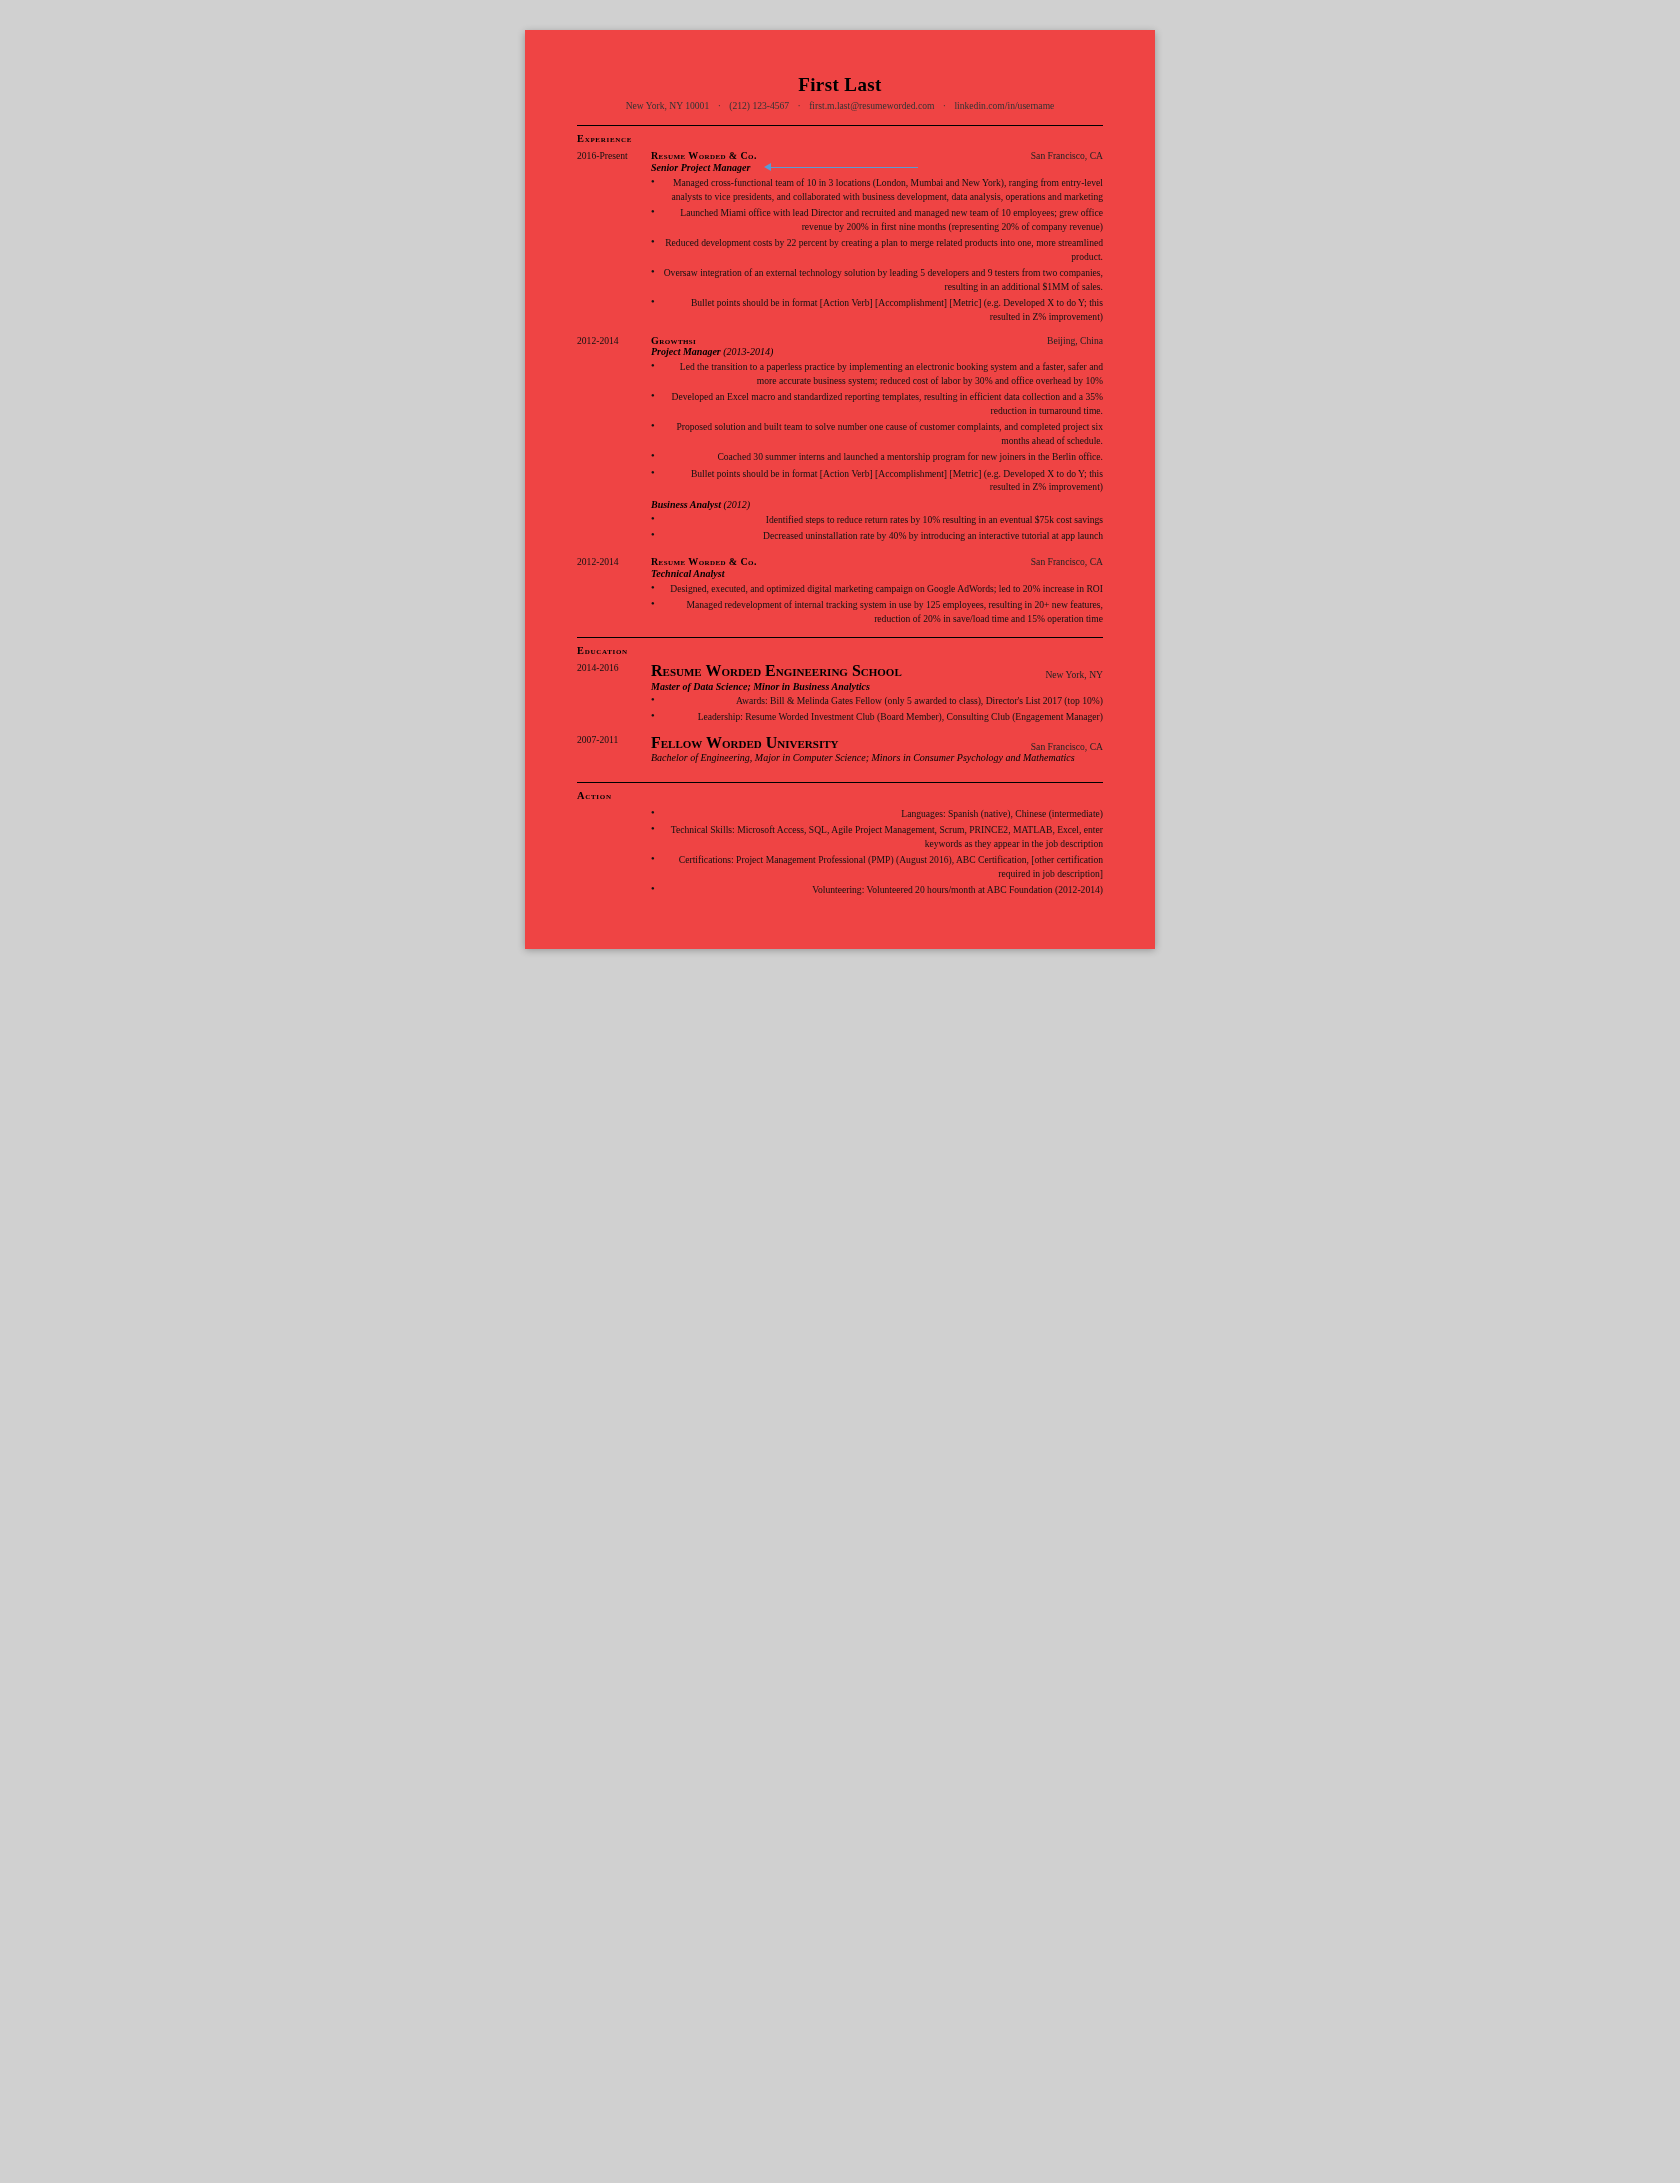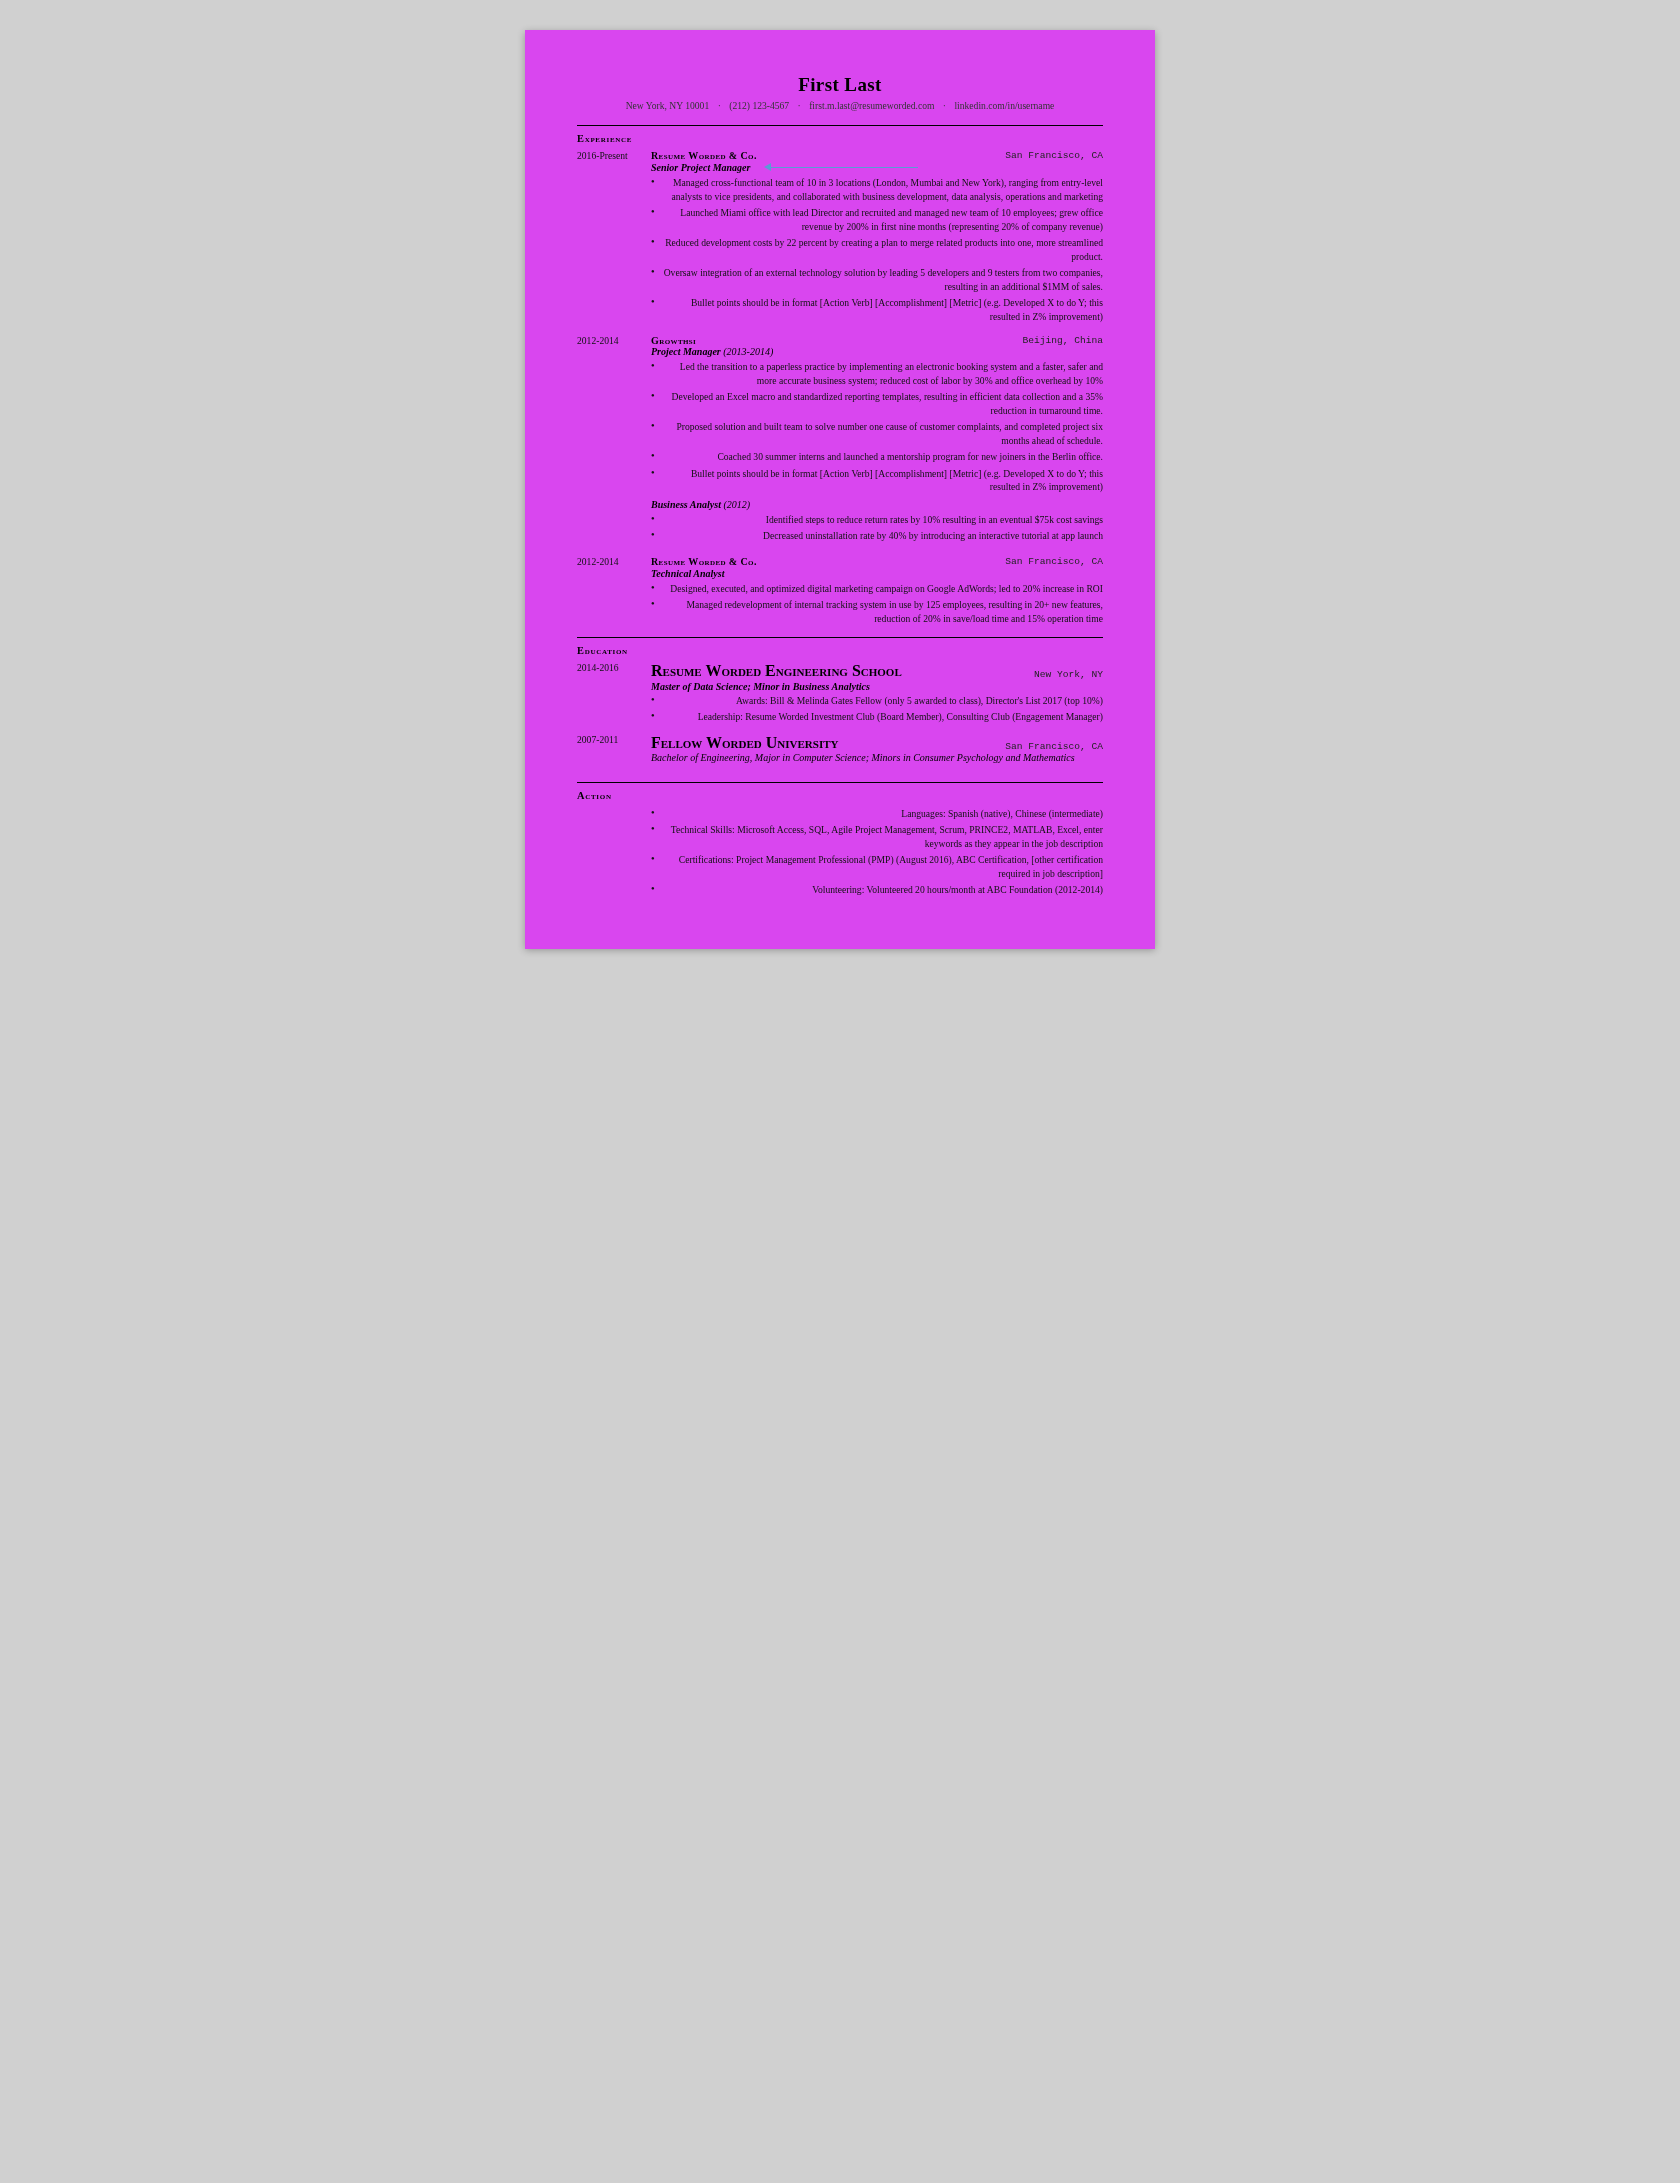--- a/index.html
+++ b/index.html
@@ -11,21 +11,21 @@
     body {
       background: #d0d0d0;
       display: flex;
       justify-content: center;
       align-items: flex-start;
       padding: 30px 15px;
       font-family: 'Times New Roman', Times, serif;
     }
 
     .resume-page {
-      background: #d946ef;
+      background: #ef4444;
       width: 630px;
       padding: 44px 52px;
       box-shadow: 0 1.5px 7.4px rgba(0,0,0,0.3);
       position: relative;
     }
 
     .header {
       text-align: center;
       margin-bottom: 13.3px;
     }
@@ -79,21 +79,20 @@
     .job-company {
       font-size: 10px;
       font-weight: bold;
       font-variant: small-caps;
       letter-spacing: 0.4px;
     }
 
     .job-location {
       font-size: 9.6px;
       color: #222;
-      font-family: Liberation Mono, monospace;
     }
 
     .job-title-row {
       display: flex;
       align-items: center;
       margin-bottom: 3px;
       position: relative;
     }
 
     .job-title {

